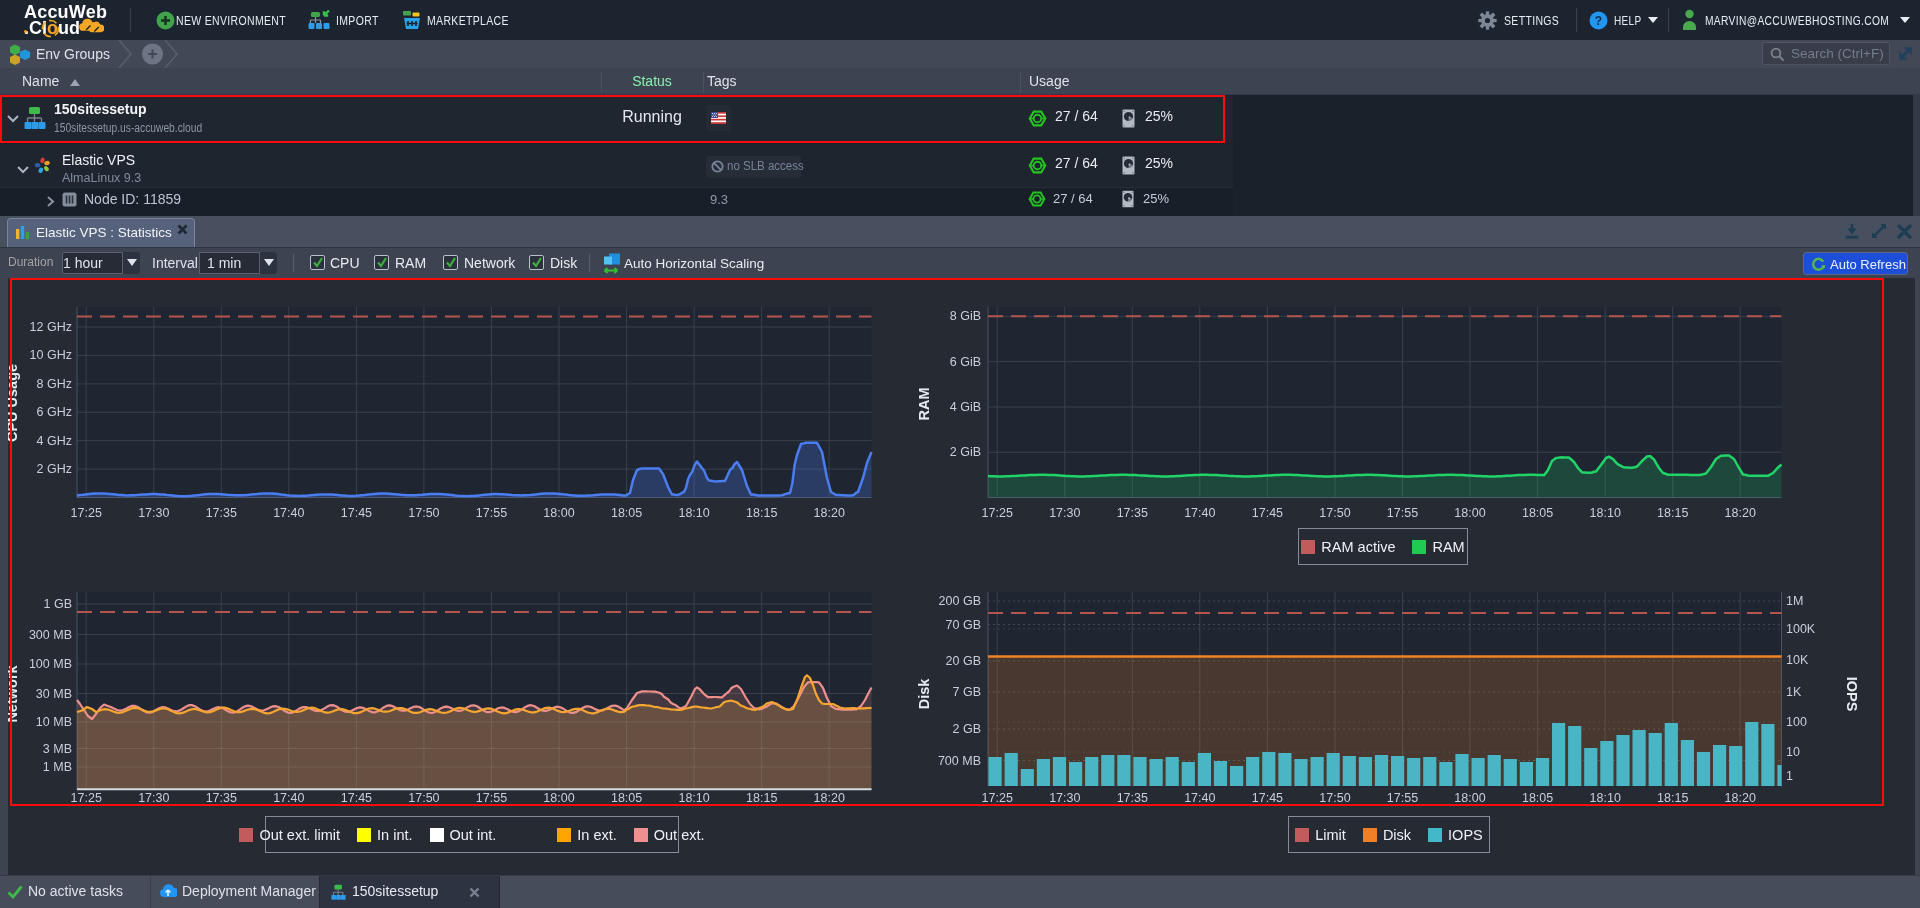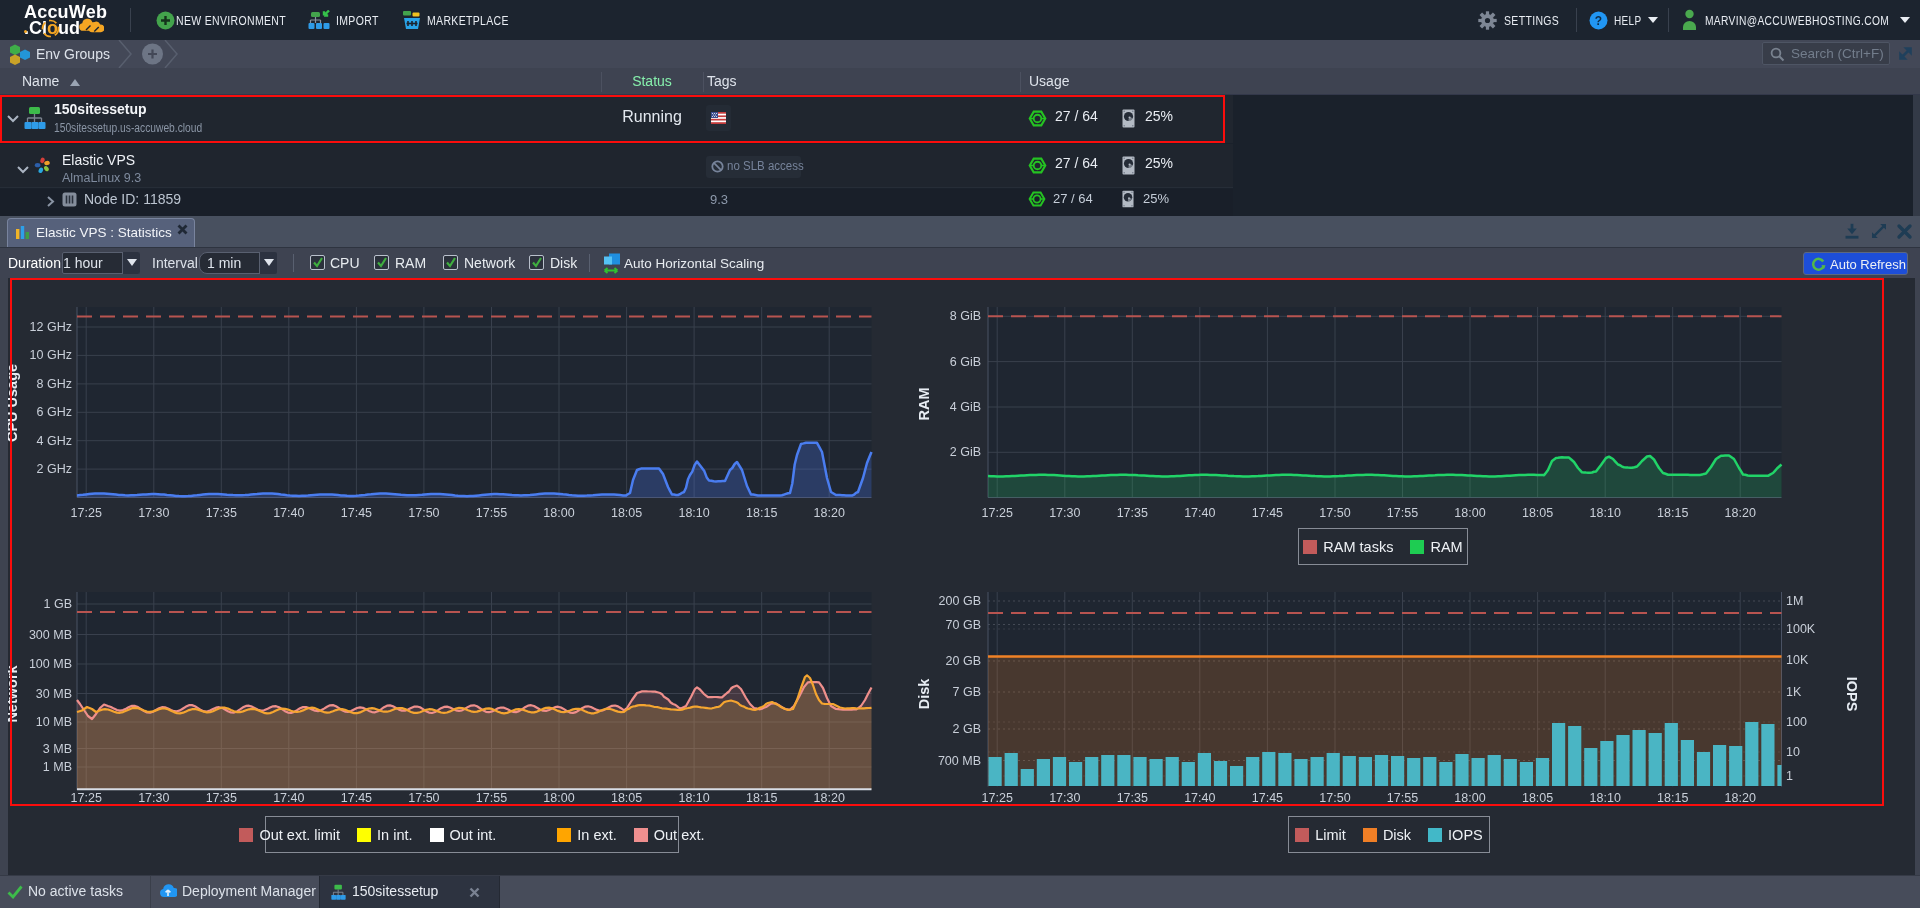--- a/index.html
+++ b/index.html
@@ -273,29 +273,29 @@
   <g fill="#1e3c54">
    <polygon points="9.2,1 15,1 15,6.8 12.9,4.7 4.7,12.9 6.8,15 1,15 1,9.2 3.1,11.3 11.3,3.1"></polygon>
   </g>
  </svg>
  <svg class="abs" style="left:1896px;top:7px;" width="17" height="17" viewBox="0 0 17 17">
   <path d="M3 3l11 11M14 3L3 14" stroke="#1e3c54" stroke-width="3.4" stroke-linecap="round"></path>
  </svg>
 </div>
 
 <div class="abs" style="left:0;top:247px;width:1920px;height:31px;background:#3e4351;border-top:1px solid #2e3440;">
- <div class="abs" style="left:8px;top:7px;color:#ffffff;font-size:14px;">Duration</div>
+ <div class="abs" style="left:8px;top:7px;color:#a3a3a3;font-size:12px;">Duration</div>
  <div class="abs" style="left:62px;top:4px;width:78px;height:22px;background:#262b35;border:1px solid #596070;border-radius:2px;">
    <div class="abs" style="left:0;top:2px;color:#dfe4ec;font-size:14px;">1 hour</div>
    <div class="abs" style="left:59px;top:-1px;width:18px;height:21.5px;background:#2c3240;border-left:1px solid #596070;border-radius:0 2px 2px 0;">
      <div class="abs" style="left:3.5px;top:7px;width:0;height:0;border-left:5.5px solid transparent;border-right:5.5px solid transparent;border-top:7px solid #dfe4ec;"></div>
    </div>
  </div>
  <div class="abs" style="left:152px;top:7px;color:#dde2ea;font-size:14px;">Interval</div>
- <div class="abs" style="left:199px;top:4px;width:78px;height:22px;background:#262b35;border:1px solid #596070;border-radius:8px;">
+ <div class="abs" style="left:199px;top:4px;width:78px;height:22px;background:#262b35;border:1px solid #596070;border-radius:0;">
    <div class="abs" style="left:7px;top:2px;color:#dfe4ec;font-size:14px;">1 min</div>
    <div class="abs" style="left:59px;top:-1px;width:18px;height:21.5px;background:#2c3240;border-left:1px solid #596070;border-radius:0 2px 2px 0;">
      <div class="abs" style="left:3.5px;top:7px;width:0;height:0;border-left:5.5px solid transparent;border-right:5.5px solid transparent;border-top:7px solid #dfe4ec;"></div>
    </div>
  </div>
  <div class="abs" style="left:293px;top:6px;width:1px;height:18px;background:#596070;"></div>
  <div class="abs" style="left:310px;top:7px;width:15px;height:15px;background:#2b313c;border:1.6px solid #b9c0cc;border-radius:2px;"></div>
  <svg class="abs" style="left:312px;top:9px;" width="12" height="11" viewBox="0 0 12 11">
         <path d="M2 5.5l3 3.5 5-8" stroke="#3fae3f" stroke-width="2.2" fill="none"></path>
       </svg>
@@ -574,21 +574,21 @@
 <text x="1537.6" y="802" text-anchor="middle" font-size="12.5" fill="#c9cfd9">18:05</text>
 <text x="1605.2" y="802" text-anchor="middle" font-size="12.5" fill="#c9cfd9">18:10</text>
 <text x="1672.7" y="802" text-anchor="middle" font-size="12.5" fill="#c9cfd9">18:15</text>
 <text x="1740.2" y="802" text-anchor="middle" font-size="12.5" fill="#c9cfd9">18:20</text>
  <text x="929" y="694" transform="rotate(-90 929 694)" text-anchor="middle" font-size="14.5" font-weight="bold" fill="#e8edf4">Disk</text>
  <text x="1847" y="694" transform="rotate(90 1847 694)" text-anchor="middle" font-size="14.5" font-weight="bold" fill="#e8edf4">IOPS</text>
 </svg>
     <div class="abs" style="left:1298px;top:528px;width:170px;height:37px;border:1px solid #878c96;display:flex;align-items:center;justify-content:center;gap:17px;white-space:nowrap;">
       <span style="display:inline-flex;align-items:center;gap:6px;">
         <span style="width:14px;height:14px;background:#c25b5b;display:inline-block;"></span>
-        <span style="color:#eef1f5;font-size:14.5px;">RAM tasks</span>
+        <span style="color:#eef1f5;font-size:14.5px;">RAM active</span>
       </span>
       <span style="display:inline-flex;align-items:center;gap:6px;">
         <span style="width:14px;height:14px;background:#1ecc52;display:inline-block;"></span>
         <span style="color:#eef1f5;font-size:14.5px;">RAM</span>
       </span>
     </div>
     <div class="abs" style="left:265px;top:816px;width:414px;height:37px;border:1px solid #878c96;display:flex;align-items:center;justify-content:center;gap:17px;white-space:nowrap;">
       <span style="display:inline-flex;align-items:center;gap:6px;">
         <span style="width:14px;height:14px;background:#c25b5b;display:inline-block;"></span>
         <span style="color:#eef1f5;font-size:14.5px;">Out ext. limit</span>

